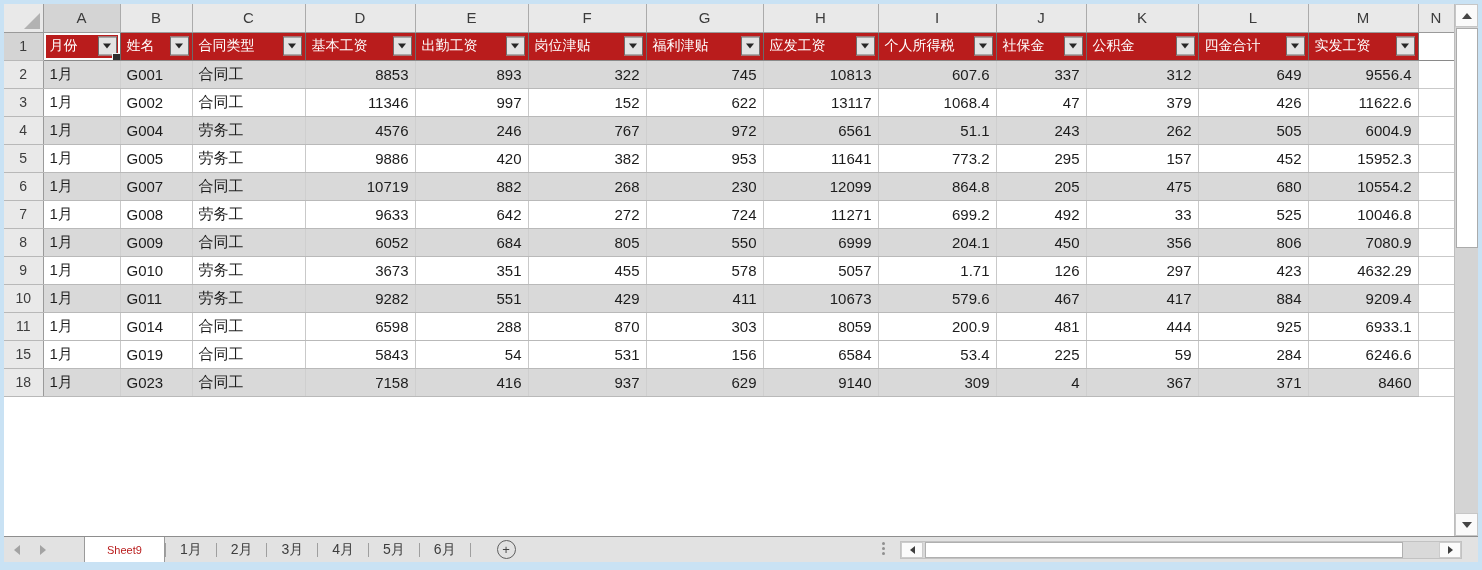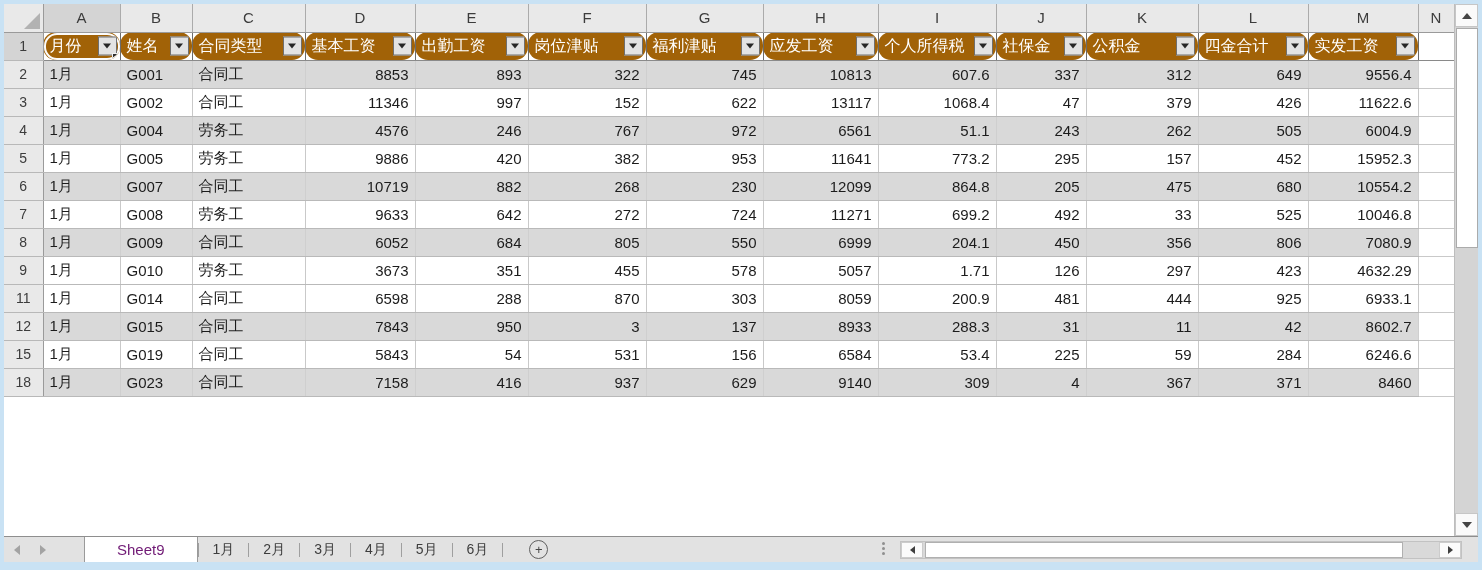--- a/index.html
+++ b/index.html
@@ -14,22 +14,22 @@
   .colletter{background:#e9e9e9;border-right:1px solid #ababab;border-bottom:1px solid #9a9a9a;
              text-align:center;color:#3c3c3c;font-size:15px;}
   .rowhdr{background:#e9e9e9;border-right:1px solid #9a9a9a;border-bottom:1px solid #b8b8b8;
           text-align:center;color:#3c3c3c;font-size:14px;}
   .hl{background:#d4d4d4;}
   .corner{background:#e9e9e9;border-right:1px solid #9a9a9a;border-bottom:1px solid #9a9a9a;position:relative;}
   .corner-tri{position:absolute;right:3px;bottom:3px;width:0;height:0;
               border-left:16px solid transparent;border-bottom:16px solid #b2b2b2;}
 
   
-  .hcell{position:relative;background:#a16207;color:#ffffff;font-weight:bold;font-size:16px;
-         text-align:left;padding:0 24px 0 5px;border-right:1px solid #6b6b6b;border-bottom:1px solid #8a8a8a;border-radius:13px;}
+  .hcell{position:relative;background:#b91c1c;color:#ffffff;font-weight:bold;font-size:14px;
+         text-align:left;padding:0 24px 0 5px;border-right:1px solid #6b6b6b;border-bottom:1px solid #8a8a8a;}
   .filter{position:absolute;right:3px;top:50%;transform:translateY(-50%);width:17px;height:17px;
           background:#e3e3e3;border:1px solid #6f6f6f;display:flex;align-items:center;justify-content:center;}
   .filter i{display:block;width:0;height:0;border-left:4px solid transparent;border-right:4px solid transparent;
             border-top:5px solid #262626;}
   .sel{box-shadow:inset 0 0 0 2px #fbfbfb;}
   .sel .fillhandle{position:absolute;right:-1px;bottom:-2px;width:7px;height:7px;background:#2e2e2e;
                    border:1px solid #f2f2f2;z-index:6;}
 
   
   td.c{font-size:15px;color:#1c1c1c;border-right:1px solid #c9c9c9;border-bottom:1px solid #b9b9b9;background:#ffffff;}
@@ -51,21 +51,21 @@
 
   
   .tabbar{position:absolute;left:0;top:532px;width:1474px;height:26px;background:#e2e2e2;
           border-top:1px solid #8e8e8e;display:flex;align-items:center;box-sizing:border-box;}
   .navbtn{width:26px;display:flex;align-items:center;justify-content:center;height:100%;}
   .tri-left{width:0;height:0;border-top:5px solid transparent;border-bottom:5px solid transparent;border-right:6px solid #a3a3a3;}
   .tri-right{width:0;height:0;border-top:5px solid transparent;border-bottom:5px solid transparent;border-left:6px solid #a3a3a3;}
   .tabs{display:flex;align-items:center;height:100%;margin-left:28px;}
   .tab{display:flex;align-items:center;height:100%;padding:0 14px;font-size:14px;color:#3d3d3d;cursor:default;}
   .tab.active{background:#ffffff;border-left:1px solid #9a9a9a;border-right:1px solid #9a9a9a;
-              color:#701a75;font-size:15px;padding:0 32px;}
+              color:#b91c1c;font-size:11px;padding:0 22px;}
   .sep{width:1px;height:14px;background:#9f9f9f;}
   .addsheet{margin-left:26px;width:17px;height:17px;border:1px solid #5f5f5f;border-radius:50%;
             display:flex;align-items:center;justify-content:center;font-size:13px;color:#444;line-height:1;}
 
   
   .handle{position:absolute;left:878px;top:5px;display:flex;flex-direction:column;gap:2px;}
   .handle i{width:3px;height:3px;border-radius:50%;background:#8f8f8f;display:block;}
   .hscroll{position:absolute;left:896px;top:4px;width:562px;height:18px;background:#d9d9d9;
            border:1px solid #c2c2c2;box-sizing:border-box;}
   .harrow{position:absolute;top:0;bottom:0;width:22px;background:#fbfbfb;border:1px solid #cccccc;
@@ -294,52 +294,52 @@
             <td class="c num">455</td>
             <td class="c num">578</td>
             <td class="c num">5057</td>
             <td class="c num">1.71</td>
             <td class="c num">126</td>
             <td class="c num">297</td>
             <td class="c num">423</td>
             <td class="c num">4632.29</td>
             <td class="ncell"></td>
           </tr>
+          <tr class="band">
+            <th class="rowhdr">10</th>
+            <td class="c txt">1月</td>
+            <td class="c txt">G011</td>
+            <td class="c txt">劳务工</td>
+            <td class="c num">9282</td>
+            <td class="c num">551</td>
+            <td class="c num">429</td>
+            <td class="c num">411</td>
+            <td class="c num">10673</td>
+            <td class="c num">579.6</td>
+            <td class="c num">467</td>
+            <td class="c num">417</td>
+            <td class="c num">884</td>
+            <td class="c num">9209.4</td>
+            <td class="ncell"></td>
+          </tr>
           <tr>
             <th class="rowhdr">11</th>
             <td class="c txt">1月</td>
             <td class="c txt">G014</td>
             <td class="c txt">合同工</td>
             <td class="c num">6598</td>
             <td class="c num">288</td>
             <td class="c num">870</td>
             <td class="c num">303</td>
             <td class="c num">8059</td>
             <td class="c num">200.9</td>
             <td class="c num">481</td>
             <td class="c num">444</td>
             <td class="c num">925</td>
             <td class="c num">6933.1</td>
-            <td class="ncell"></td>
-          </tr>
-          <tr class="band">
-            <th class="rowhdr">12</th>
-            <td class="c txt">1月</td>
-            <td class="c txt">G015</td>
-            <td class="c txt">合同工</td>
-            <td class="c num">7843</td>
-            <td class="c num">950</td>
-            <td class="c num">3</td>
-            <td class="c num">137</td>
-            <td class="c num">8933</td>
-            <td class="c num">288.3</td>
-            <td class="c num">31</td>
-            <td class="c num">11</td>
-            <td class="c num">42</td>
-            <td class="c num">8602.7</td>
             <td class="ncell"></td>
           </tr>
           <tr>
             <th class="rowhdr">15</th>
             <td class="c txt">1月</td>
             <td class="c txt">G019</td>
             <td class="c txt">合同工</td>
             <td class="c num">5843</td>
             <td class="c num">54</td>
             <td class="c num">531</td>

